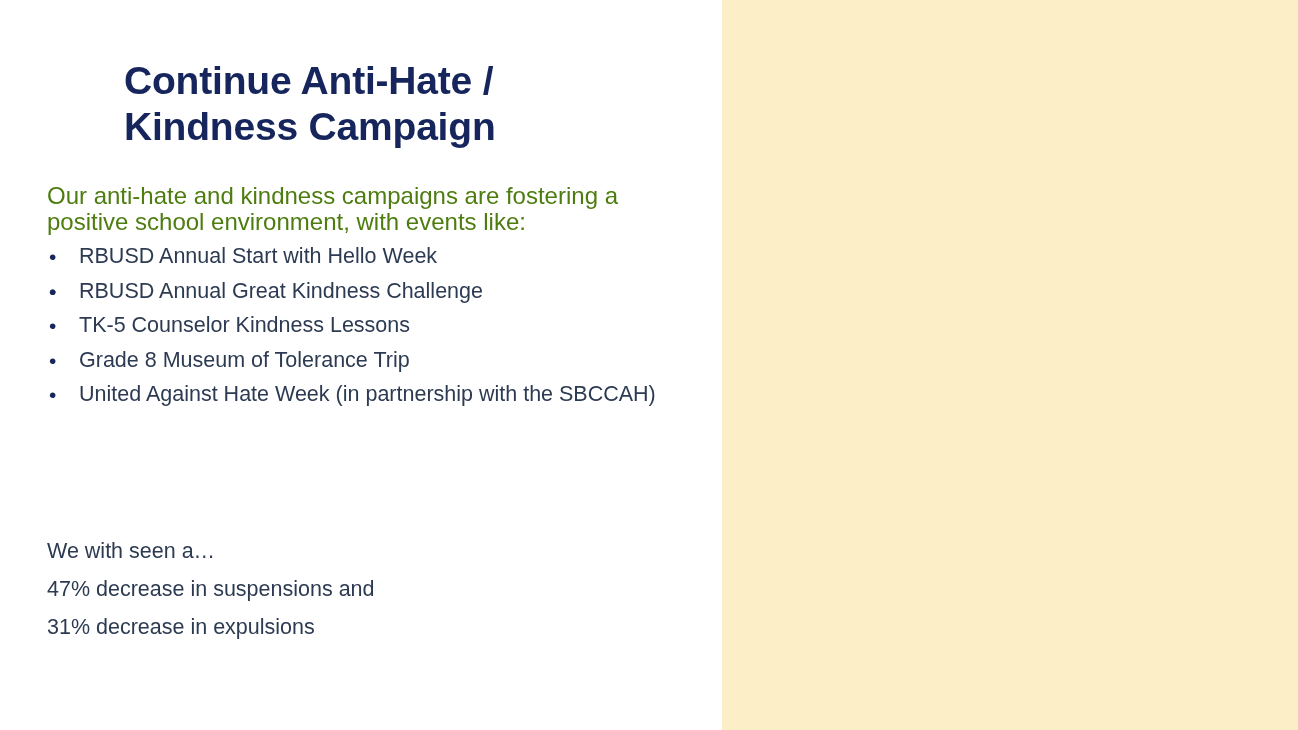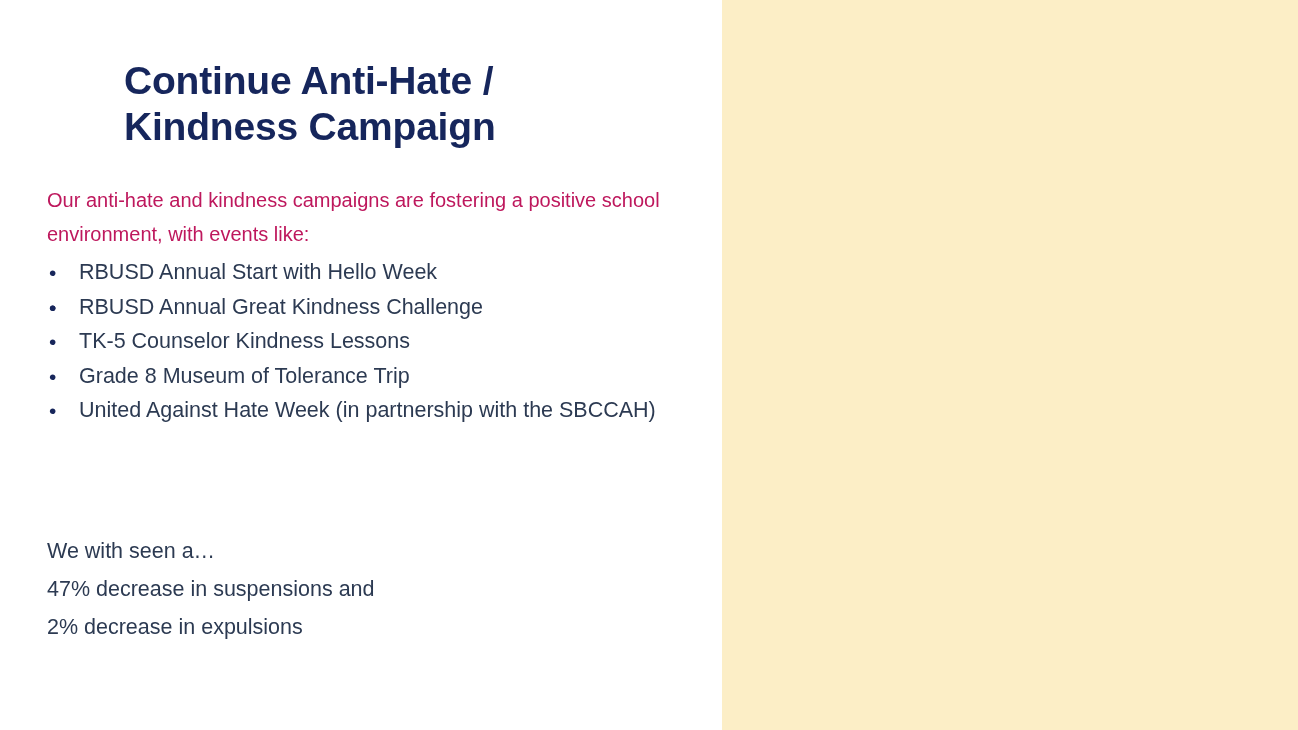--- a/index.html
+++ b/index.html
@@ -57,23 +57,23 @@
 
   .body-block {
     position: absolute;
     left: 47px;
     top: 183px;
     width: 650px;
     color: #2c3a52;
   }
 
   .intro-para {
-    font-size: 20px;
-    line-height: 34px;
-    color: #be185d;
+    font-size: 24px;
+    line-height: 26px;
+    color: #4d7c0f;
     margin: 0 0 8px 0;
     width: 645px;
   }
 
   ul.bullets {
     list-style: none;
     margin: 0;
     padding: 0;
   }
 
@@ -133,17 +133,17 @@
           <li><span class="bullet-dot">•</span><span>RBUSD Annual Great Kindness Challenge</span></li>
           <li><span class="bullet-dot">•</span><span>TK-5 Counselor Kindness Lessons</span></li>
           <li><span class="bullet-dot">•</span><span>Grade 8 Museum of Tolerance Trip</span></li>
           <li><span class="bullet-dot">•</span><span>United Against Hate Week (in partnership with the SBCCAH)</span></li>
         </ul>
     </div>
 
     <div class="stats-block">
       <p>We with seen a…</p>
       <p>47% decrease in suspensions and</p>
-      <p>2% decrease in expulsions</p>
+      <p>31% decrease in expulsions</p>
     </div>
 
   </div>
 </div>
 
 </body></html>

